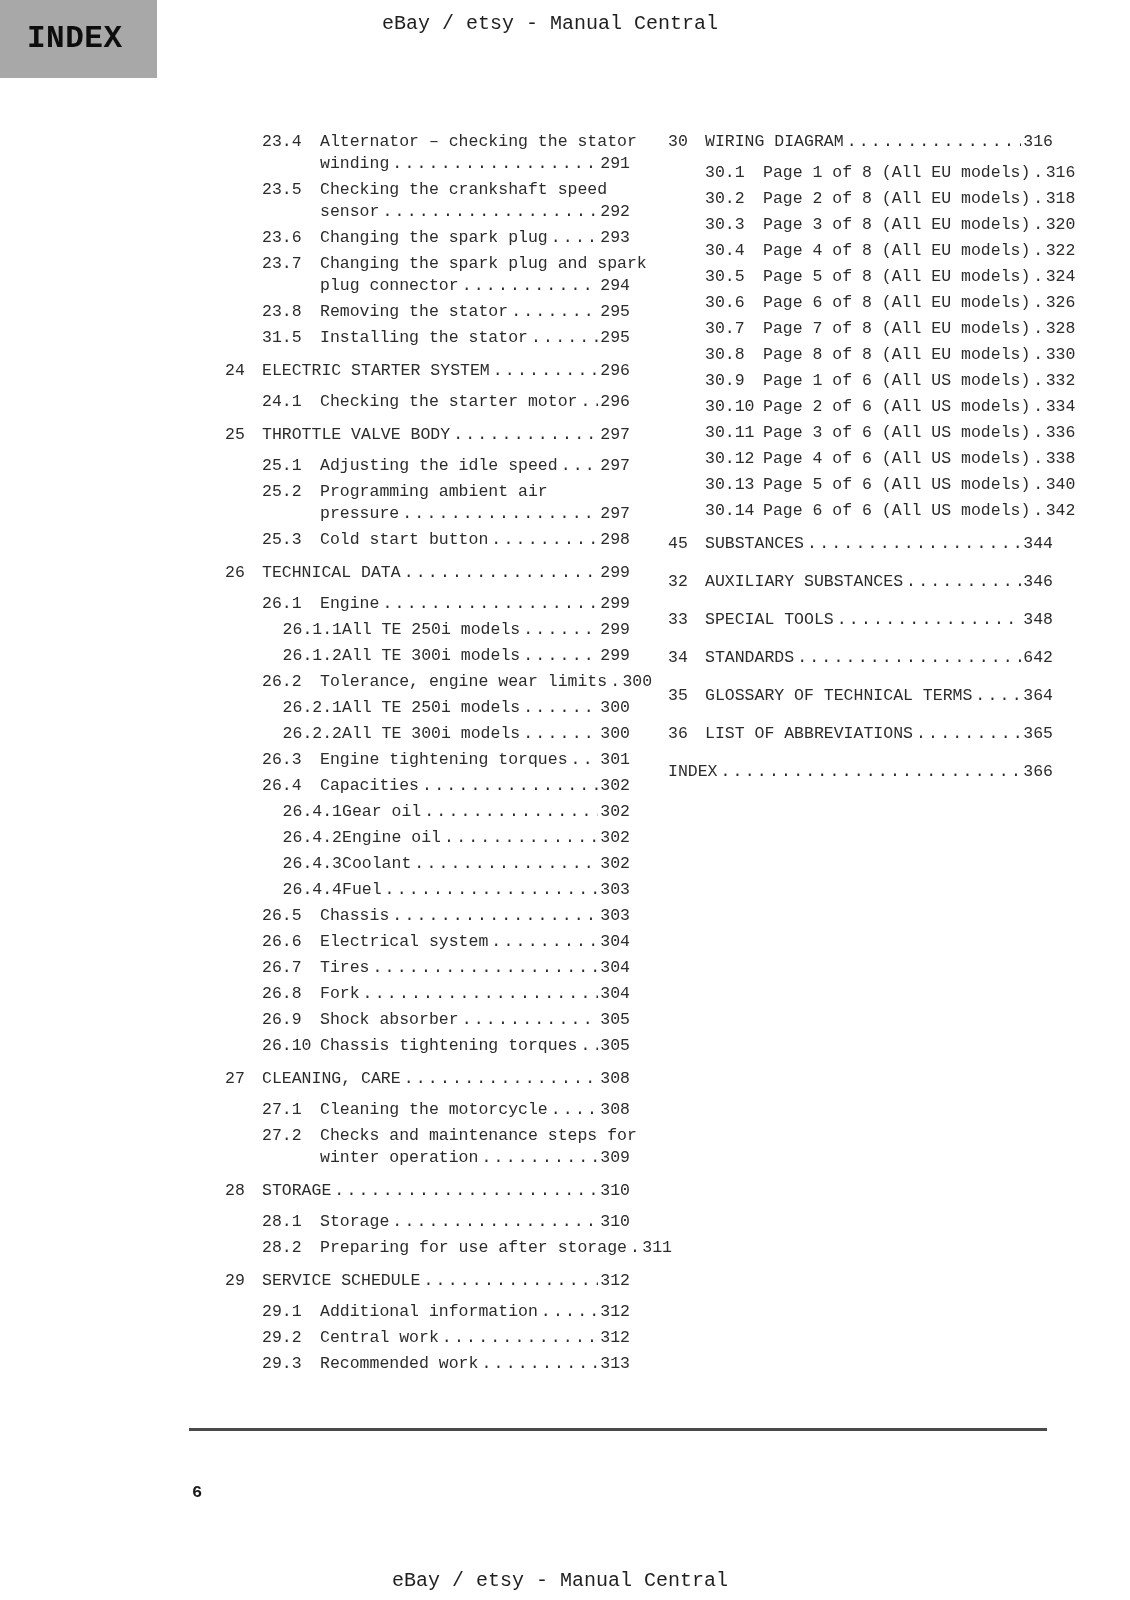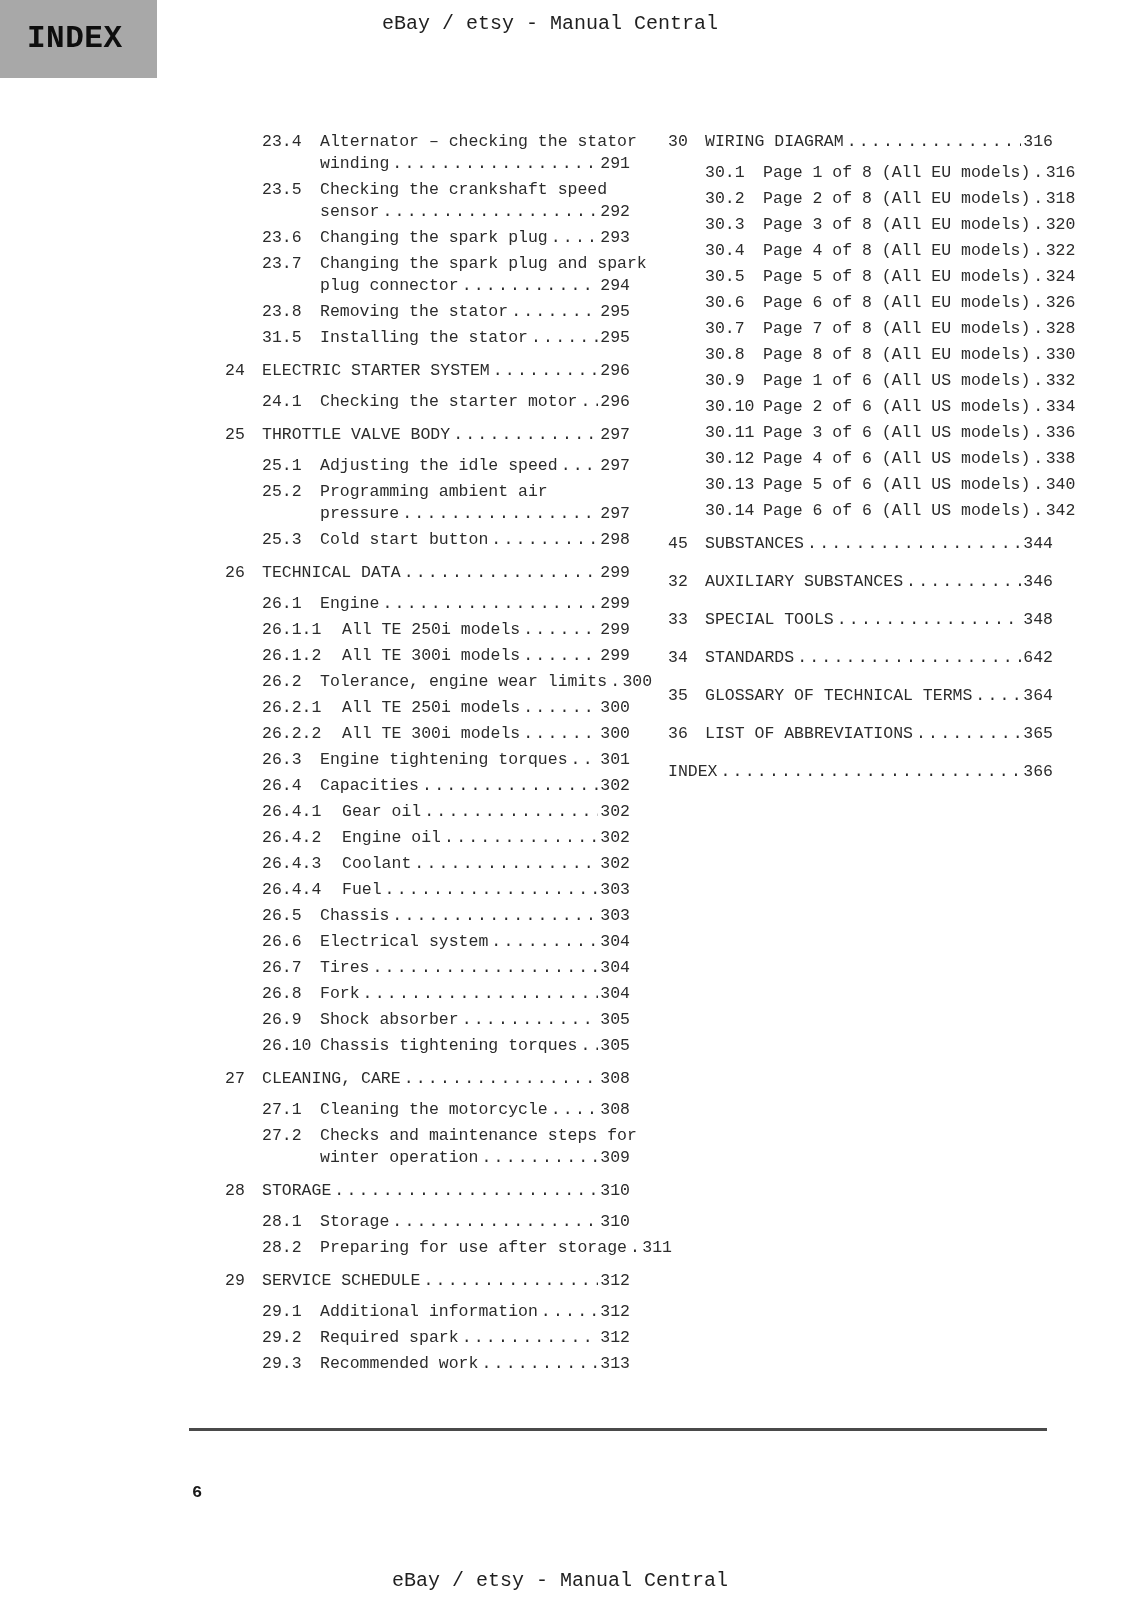--- a/index.html
+++ b/index.html
@@ -40,21 +40,21 @@
   .col-left  { width:405px; margin-right:38px; }
   .col-right { width:385px; }
 
   .entry { display:flex; align-items:baseline; }
   .entry.lvl1 { margin-top:9px; margin-bottom:7px; }
   .entry.lvl2, .entry.lvl3 { margin:2px 0 2px 37px; }
   .col .entry:first-child { margin-top:0; }
   .num  { flex:none; }
   .lvl1 .num { width:37px; }
   .lvl2 .num { width:58px; }
-  .lvl3 .num { width:80px; }
+  .lvl3 .num { width:80px;text-align:right; }
   .body { flex:1 1 auto; min-width:0; display:block; }
   .line { display:flex; align-items:baseline; }
   .line .t { white-space:nowrap; }
   .leader {
     flex:1 1 auto; overflow:hidden; white-space:nowrap;
     min-width:10px; margin:0 2px 0 3px;
     letter-spacing:2.2px;
   }
   .leader::after {
     content:"........................................................................................................";
@@ -491,21 +491,21 @@
               <span class="t">Additional information</span>
               <span class="leader"></span>
               <span class="pagenum">312</span>
             </span>
           </span>
         </div>
         <div class="entry lvl2">
           <span class="num">29.2</span>
           <span class="body">
             <span class="line">
-              <span class="t">Required spark</span>
+              <span class="t">Central work</span>
               <span class="leader"></span>
               <span class="pagenum">312</span>
             </span>
           </span>
         </div>
         <div class="entry lvl2">
           <span class="num">29.3</span>
           <span class="body">
             <span class="line">
               <span class="t">Recommended work</span>

